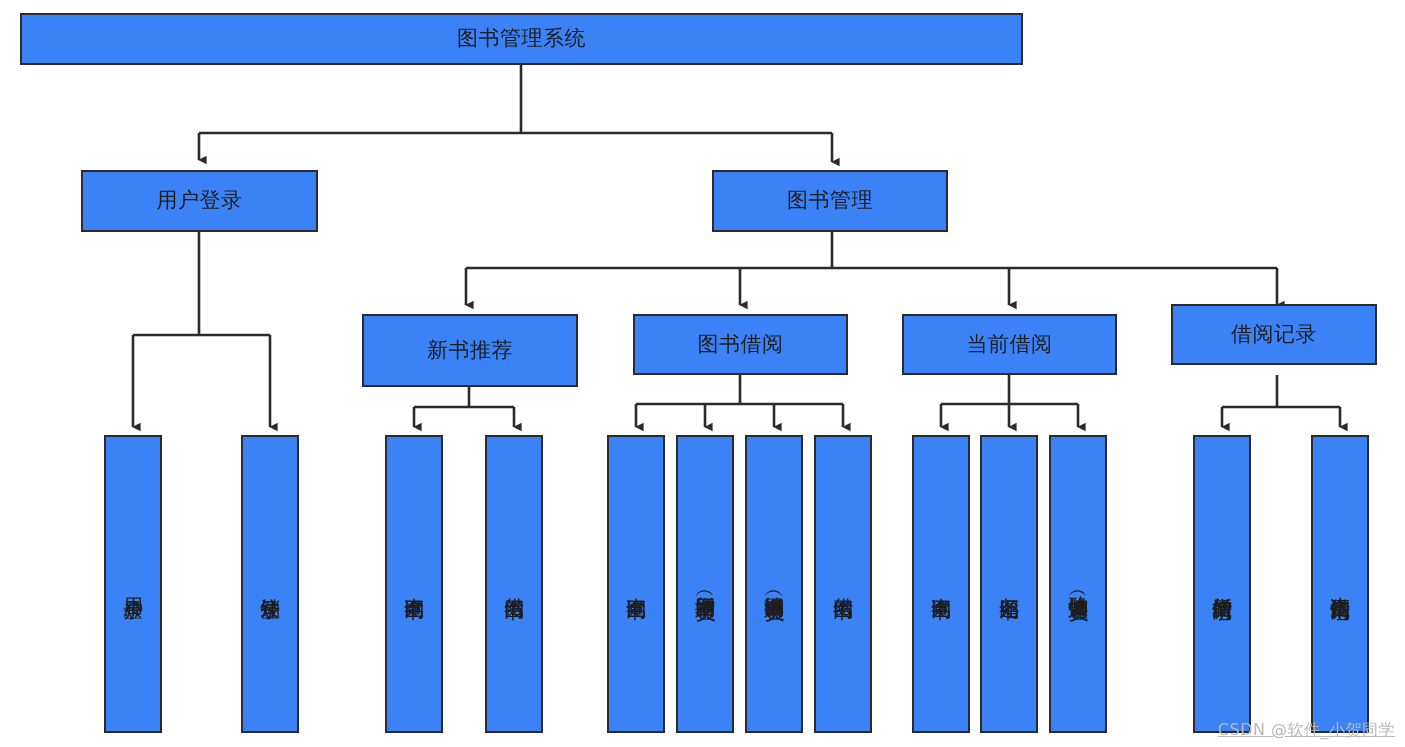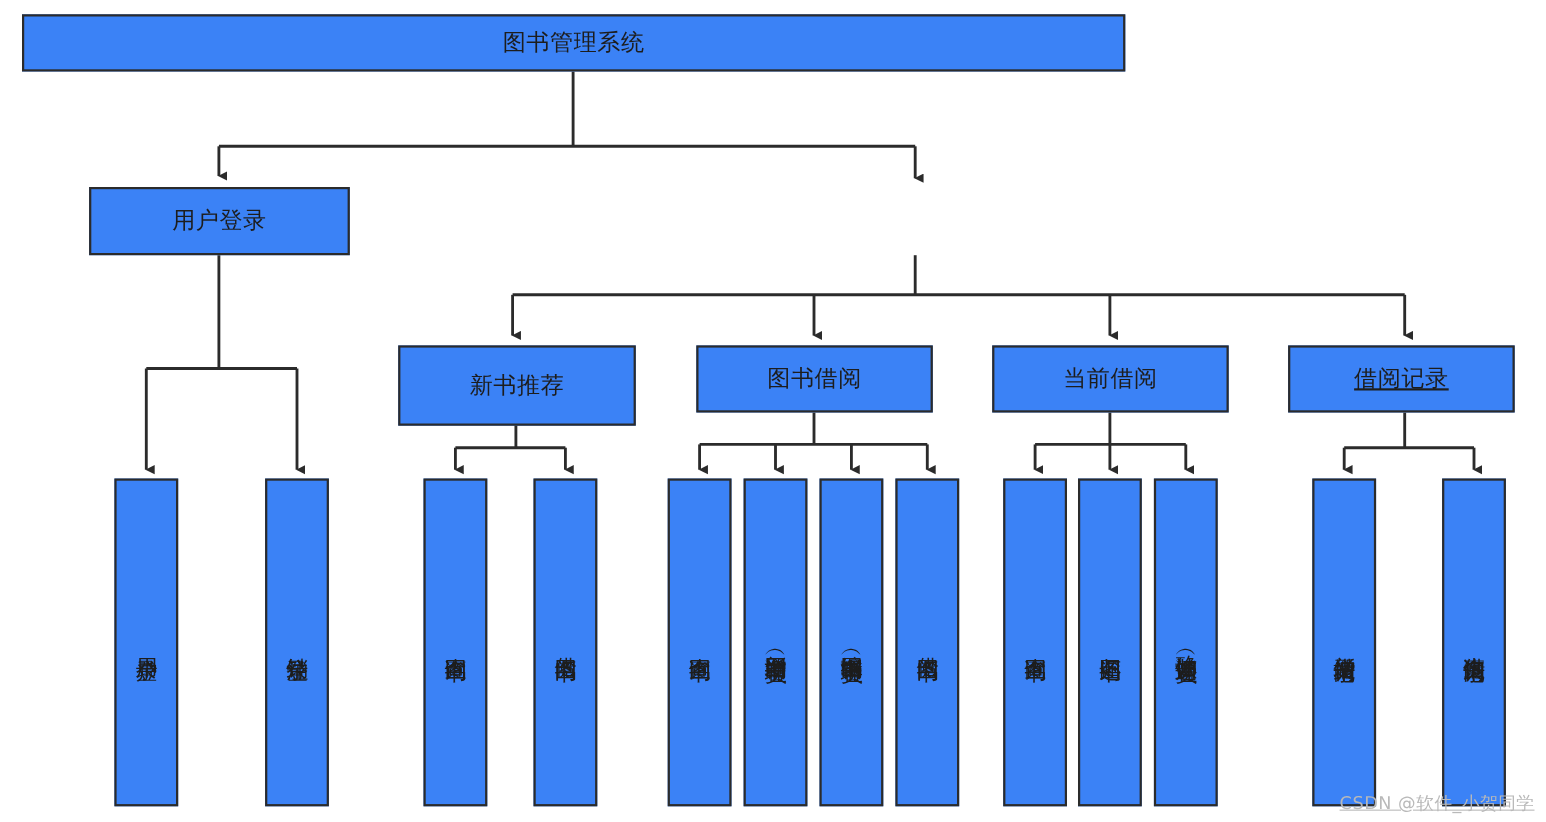--- a/index.html
+++ b/index.html
@@ -130,34 +130,37 @@
   </svg>
 
   <div class="node node-h" style="left:20px; top:13px; width:1003px; height:52px;">
     <span>图书管理系统</span>
   </div>
 
   <div class="node node-h" style="left:81px; top:170px; width:237px; height:62px;">
     <span>用户登录</span>
   </div>
 
+  <div class="node node-h" style="left:712px; top:170px; width:236px; height:62px;">
+    <span>图书管理</span>
+  </div>
 
   <div class="node node-h" style="left:362px; top:314px; width:216px; height:73px;">
     <span>新书推荐</span>
   </div>
 
   <div class="node node-h" style="left:633px; top:314px; width:215px; height:61px;">
     <span>图书借阅</span>
   </div>
 
   <div class="node node-h" style="left:902px; top:314px; width:215px; height:61px;">
     <span>当前借阅</span>
   </div>
 
-  <div class="node node-h" style="left:1171px; top:314px; width:206px; height:61px;text-decoration:underline;">
+  <div class="node node-h" style="left:1171px; top:304px; width:206px; height:61px;">
     <span>借阅记录</span>
   </div>
 
   <div class="node node-v" style="left:104px; top:435px; width:58px; height:298px;">
     <span>用户登录</span>
   </div>
 
   <div class="node node-v" style="left:241px; top:435px; width:58px; height:298px;">
     <span>注销登录</span>
   </div>

